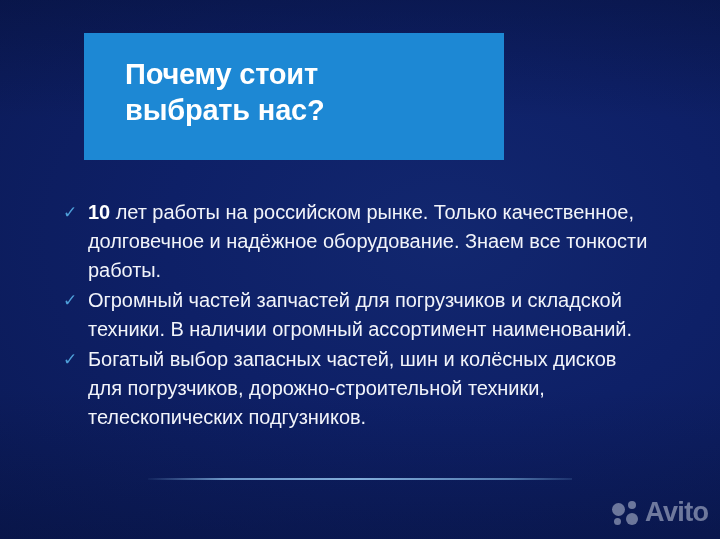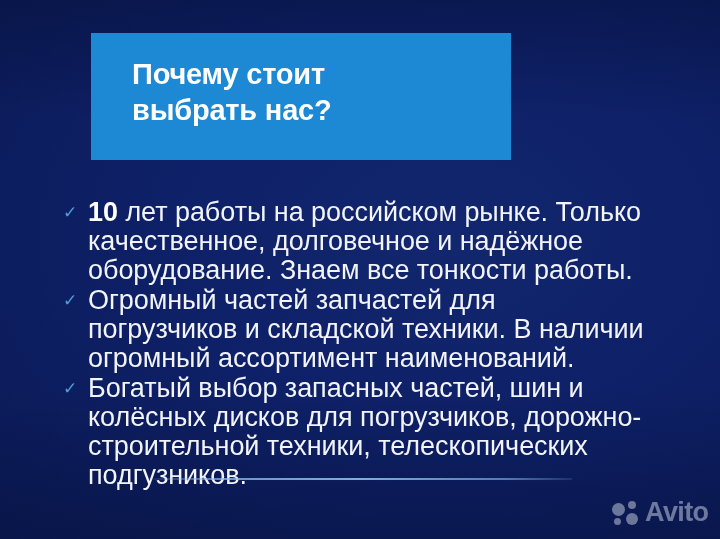--- a/index.html
+++ b/index.html
@@ -29,21 +29,21 @@
     position: absolute;
     inset: 0;
     pointer-events: none;
     background:
       linear-gradient(to bottom, rgba(3,10,40,0.30) 0%, rgba(3,10,40,0) 22%, rgba(3,10,40,0) 72%, rgba(3,10,40,0.28) 100%);
   }
 
   
   #title-panel {
     position: absolute;
-    left: 91px;
+    left: 84px;
     top: 33px;
     width: 420px;
     height: 127px;
     background: #1d88d4;
     box-sizing: border-box;
     z-index: 3;
   }
   #title-panel .title-text {
     position: absolute;
     left: 41px;
@@ -75,21 +75,21 @@
     color: #4e9fd9;
     font-size: 17px;
     line-height: 29px;
     text-align: left;
     padding-left: 1px;
     box-sizing: border-box;
   }
   .bullet-text {
     flex: 1 1 auto;
     color: #f2f4fa;
-    font-size: 27px;
+    font-size: 20px;
     line-height: 29px;
     letter-spacing: -0.05px;
     max-width: 560px;
   }
   .bullet-text .lead {
     font-weight: bold;
     color: #ffffff;
   }
 
   

